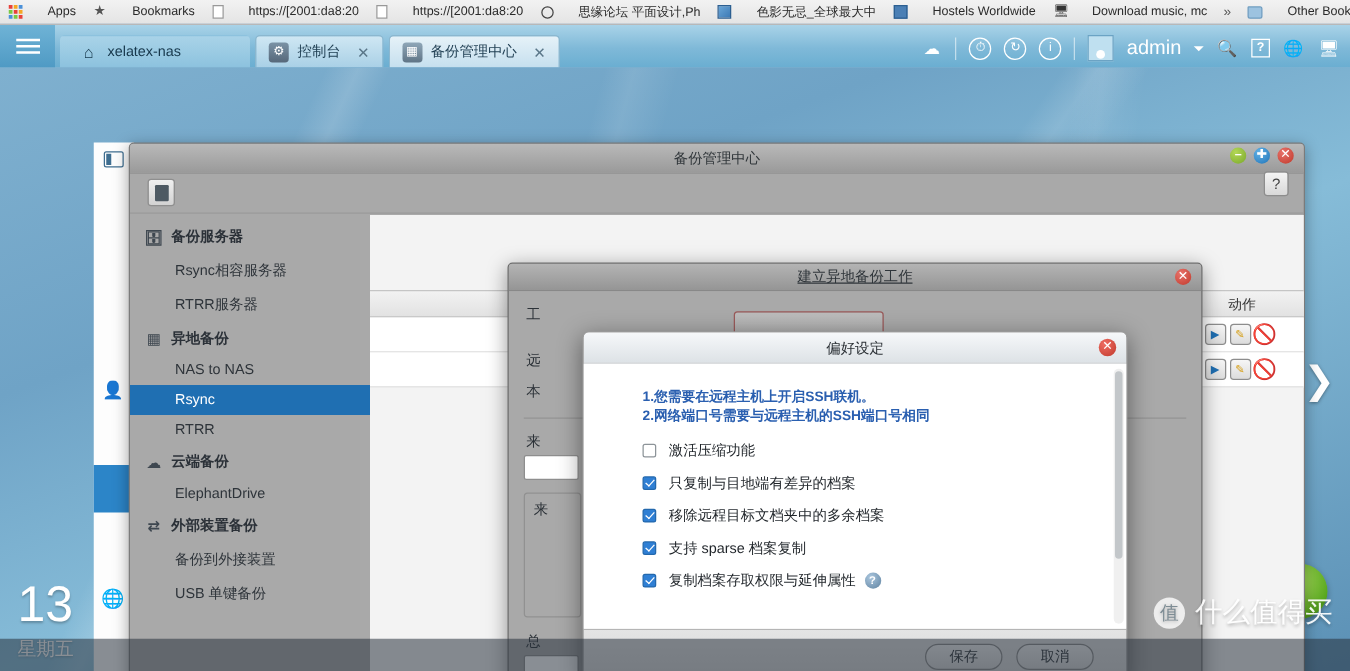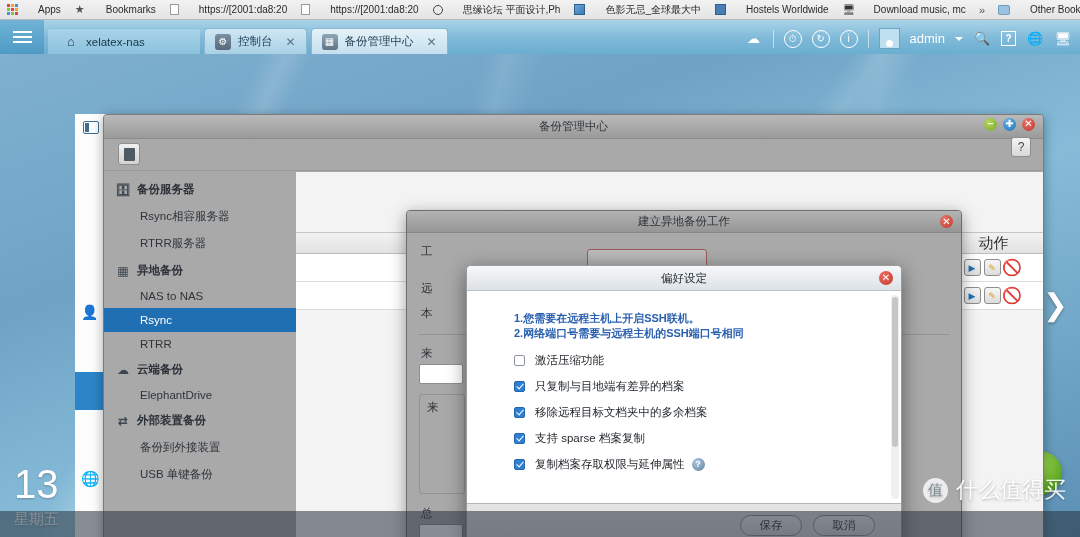--- a/index.html
+++ b/index.html
@@ -69,21 +69,21 @@
   .tab-ico.gear { background: linear-gradient(#7a92a5,#56687a); }
   .tab-ico.backup { background: linear-gradient(#8fa7b8,#5f7486); }
   .tab-ico.home-h { background: none; color: #17384c; font-size: 13px;}
   .tab-x { color: #5a7688; font-size: 12px; margin-left: 6px; font-weight: bold;}
   #header-right { margin-left: auto; display: flex; align-items: center; gap: 10px; padding: 0 8px 5px 0; }
   .hicon { width: 18px; height: 18px; display:flex; align-items:center; justify-content:center; color:#fff; font-size: 13px; }
   .hicon.ring { border: 1.3px solid #fff; border-radius: 50%; font-size: 10px;}
   .hsep { width: 1px; height: 18px; background: rgba(255,255,255,.55); }
   #avatar { width: 21px; height: 21px; background: #bfe0f0; border: 1px solid #6ba3c4; display:flex; align-items:flex-end; justify-content:center; overflow:hidden;}
   #avatar .head { width: 7px; height: 7px; border-radius: 50%; background: #fff; position: relative; top: -1px; box-shadow: 0 9px 0 -1px #fff, -4px 10px 0 -2px #fff, 4px 10px 0 -2px #fff; }
-  #username { color: #fff; font-size: 13px; }
+  #username { color: #fff; font-size: 16px; }
   .caret { width:0;height:0;border-left:4px solid transparent;border-right:4px solid transparent;border-top:4px solid #fff;}
   .hbox { width:15px;height:15px;border:1.3px solid #fff;display:flex;align-items:center;justify-content:center;color:#fff;font-size:10px;font-weight:bold;}
 
   
   #desktop {
     position: absolute; top: 54px; left: 0; width: 1080px; height: 483px;
     background:
       linear-gradient(160deg, #7fb0cf 0%, #6fa3c6 30%, #86bcd8 55%, #5b90b5 100%);
     overflow: hidden;
   }
@@ -145,37 +145,37 @@
      background: #a9a9a9; font-size: 11.5px; color: #2e343a; padding-top: 4px;}
   .grp { display:flex; align-items:center; gap: 7px; padding: 6px 0 6px 12px; font-weight: bold; color:#2b3138;}
   .grp .gi { width: 14px; height: 12px; flex:0 0 auto; color:#3e4750; font-size: 12px; display:flex;align-items:center;justify-content:center;}
   .itm { padding: 6px 0 6px 36px; color: #2e343a; }
   .itm.sel { background: #1f6fb2; color: #fff; }
 
   
   #bw-content { position:absolute; left: 192px; top: 57px; right: 0; bottom: 0; background: #f3f3f3; }
   #job-table { position:absolute; left: 0; top: 60px; right: 0; }
   #jt-head { height: 22px; background: linear-gradient(#f2f2f2,#e2e2e2); border-top: 1px solid #c5c5c5; border-bottom: 1px solid #bdbdbd; display:flex;}
-  .jt-col { border-right: 1px solid #cfcfcf; font-size: 15px; color:#333; display:flex;align-items:center;justify-content:center;}
+  .jt-col { border-right: 1px solid #cfcfcf; font-size: 11px; color:#333; display:flex;align-items:center;justify-content:center;}
   .jt-row { height: 28px; border-bottom: 1px solid #ddd; display:flex; align-items:center; background:#fff; font-size: 11px; color:#333;}
   .act-btn { width: 17px; height: 17px; border-radius: 3px; border: 1px solid #8d8d8d;
      display:flex;align-items:center;justify-content:center; background: linear-gradient(#f6f6f6,#dcdcdc); margin-right: 3px; font-size: 9px;}
   .act-play { color: #1f6fb2; font-size: 9px;}
   .act-edit { color: #d6a01a; }
   .act-stop { border: none; background: none; color: #c0392b; font-size: 16px; }
 
   
   #job-dialog {
     position: absolute; left: 302px; top: 95px; width: 556px; height: 398px;
     background: #a9a9a9; border: 1px solid #6e6e6e; border-radius: 4px;
     box-shadow: 0 4px 16px rgba(0,0,0,.4);
   }
   #jd-title { height: 22px; background: linear-gradient(#b4b4b4,#959595); border-bottom: 1px solid #888;
      border-radius: 3px 3px 0 0; display:flex;align-items:center;justify-content:center; position:relative;
-     font-size: 11.5px; color:#2f353a;}
+     font-size: 11.5px; color:#2f353a;text-decoration:underline;}
   #jd-close { position:absolute; right: 8px; top: 4px; width: 13px; height: 13px; border-radius: 50%;
      background: radial-gradient(circle at 35% 30%, #e8726a, #c0392b); color:#fff; font-size:10px; line-height:13px; text-align:center; font-weight:bold;}
   #jd-body { position:absolute; top: 23px; left:0; right:0; bottom: 40px; }
   .jd-label { position:absolute; left: 14px; font-size: 11.5px; color:#2c3238; }
   .jd-field { position:absolute; background:#fff; border:1px solid #8e8e8e; border-radius:2px; }
   .jd-sep { position:absolute; left: 12px; right: 12px; height:1px; background:#949494;}
   .jd-group { position:absolute; border: 1px solid #919191; border-radius: 3px; }
   #jd-tabstrip { position:absolute; left: 180px; top: 15px; width: 120px; height: 26px;
       border: 1px solid #9a5a5a; background: linear-gradient(#bdbdbd,#a6a6a6); border-radius: 3px 3px 0 0;}
   .gbtn { min-width: 62px; height: 21px; padding: 0 14px; border-radius: 11px;

